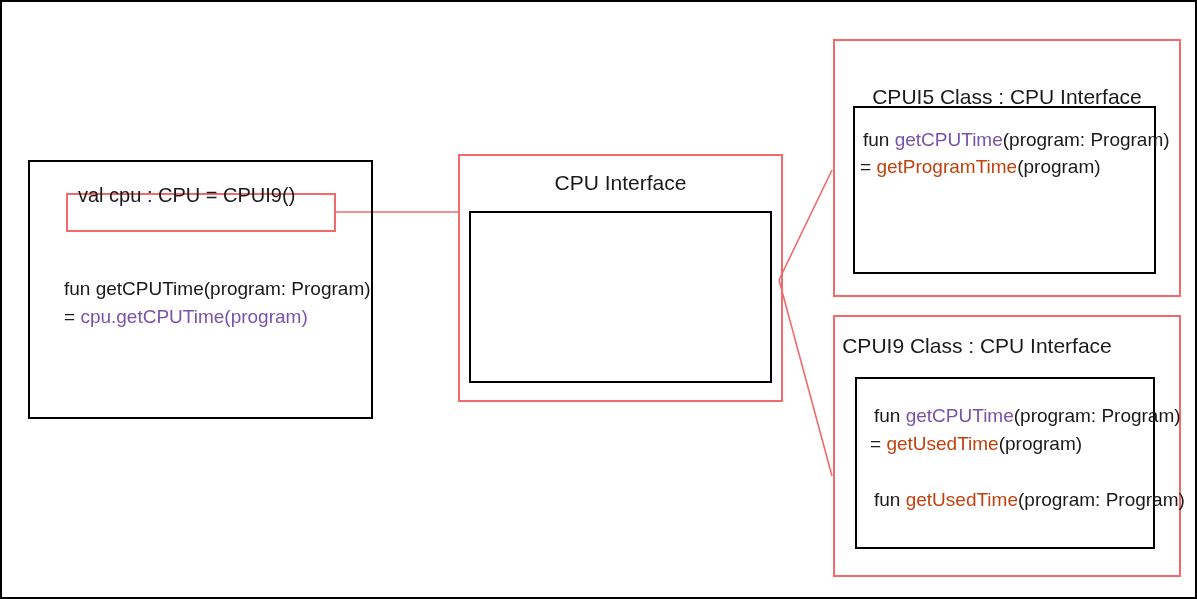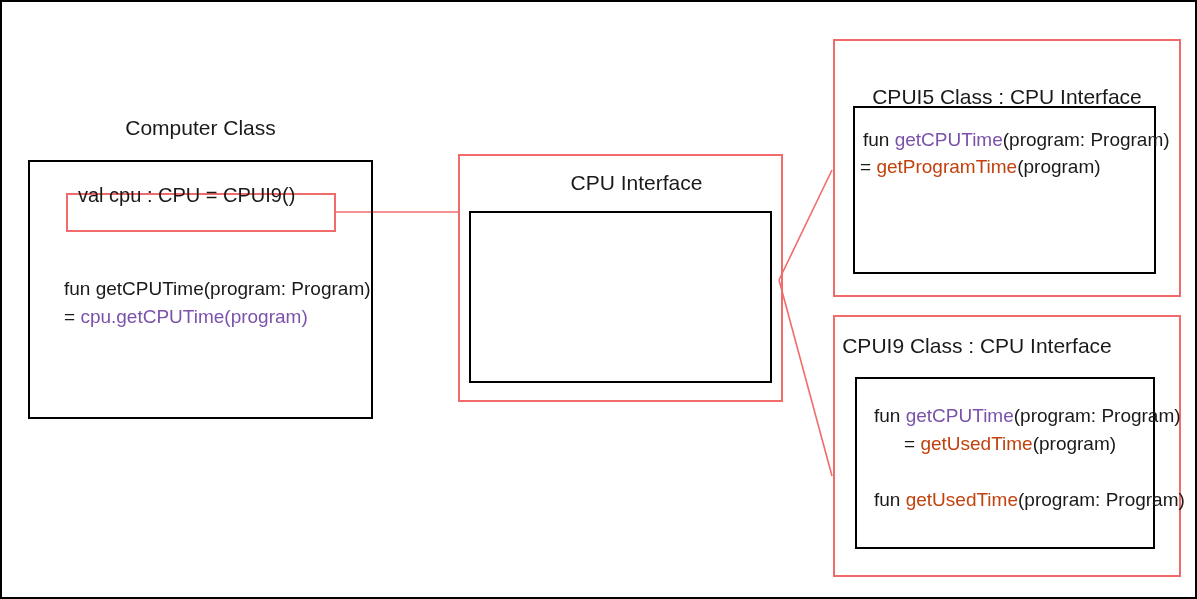--- a/index.html
+++ b/index.html
@@ -68,38 +68,37 @@
 
   <svg id="connectors" viewBox="0 0 1193 595" xmlns="http://www.w3.org/2000/svg">
 
     <line x1="334" y1="210" x2="456" y2="210" stroke="#f26b6b" stroke-width="1.6"></line>
 
     <line x1="777" y1="278" x2="830" y2="168" stroke="#f26b6b" stroke-width="1.6"></line>
 
     <line x1="777" y1="278" x2="830" y2="474" stroke="#f26b6b" stroke-width="1.6"></line>
   </svg>
 
-  <div class="title" style="left:26px; top:114px; width:345px;">Computer Class</div>
 
   <div class="box box-black" style="left:26px; top:158px; width:345px; height:259px;"></div>
 
   <div class="box box-red" style="left:64px; top:191px; width:270px; height:39px;"></div>
   <div class="code code-lg" style="left:76px; top:181px;">val cpu : CPU = CPUI9()</div>
 
   <div class="code" style="left:62px; top:275px;">
     <span class="tok-black">fun getCPUTime(program: Program)</span>
   </div>
 
   <div class="code" style="left:62px; top:303px;">
     <span class="tok-black">= </span><span class="tok-purple">cpu.getCPUTime(program)</span>
   </div>
 
   <div class="box box-red" style="left:456px; top:152px; width:325px; height:248px;"></div>
 
-  <div class="title" style="left:456px; top:169px; width:325px;margin-left:16px;">CPU Interface</div>
+  <div class="title" style="left:456px; top:169px; width:325px;">CPU Interface</div>
 
   <div class="box box-black" style="left:467px; top:209px; width:303px; height:172px;"></div>
 
 
   <div class="box box-red" style="left:831px; top:37px; width:348px; height:258px;"></div>
 
   <div class="title" style="left:831px; top:58px; width:348px;margin-top:25px;">CPUI5 Class : CPU Interface</div>
 
   <div class="box box-black" style="left:851px; top:104px; width:303px; height:168px;"></div>
 
@@ -115,21 +114,21 @@
   <div class="box box-red" style="left:831px; top:313px; width:348px; height:262px;"></div>
 
   <div class="title" style="left:831px; top:332px; width:288px;">CPUI9 Class : CPU Interface</div>
 
   <div class="box box-black" style="left:853px; top:375px; width:300px; height:172px;"></div>
 
   <div class="code" style="left:872px; top:402px;">
     <span class="tok-black">fun </span><span class="tok-purple">getCPUTime</span><span class="tok-black">(program: Program)</span>
   </div>
 
-  <div class="code" style="left:902px; top:430px;">
+  <div class="code" style="left:868px; top:430px;">
     <span class="tok-black">= </span><span class="tok-red">getUsedTime</span><span class="tok-black">(program)</span>
   </div>
 
   <div class="code" style="left:872px; top:486px;">
     <span class="tok-black">fun </span><span class="tok-red">getUsedTime</span><span class="tok-black">(program: Program)</span>
   </div>
 
 </div>
 
 </body></html>

